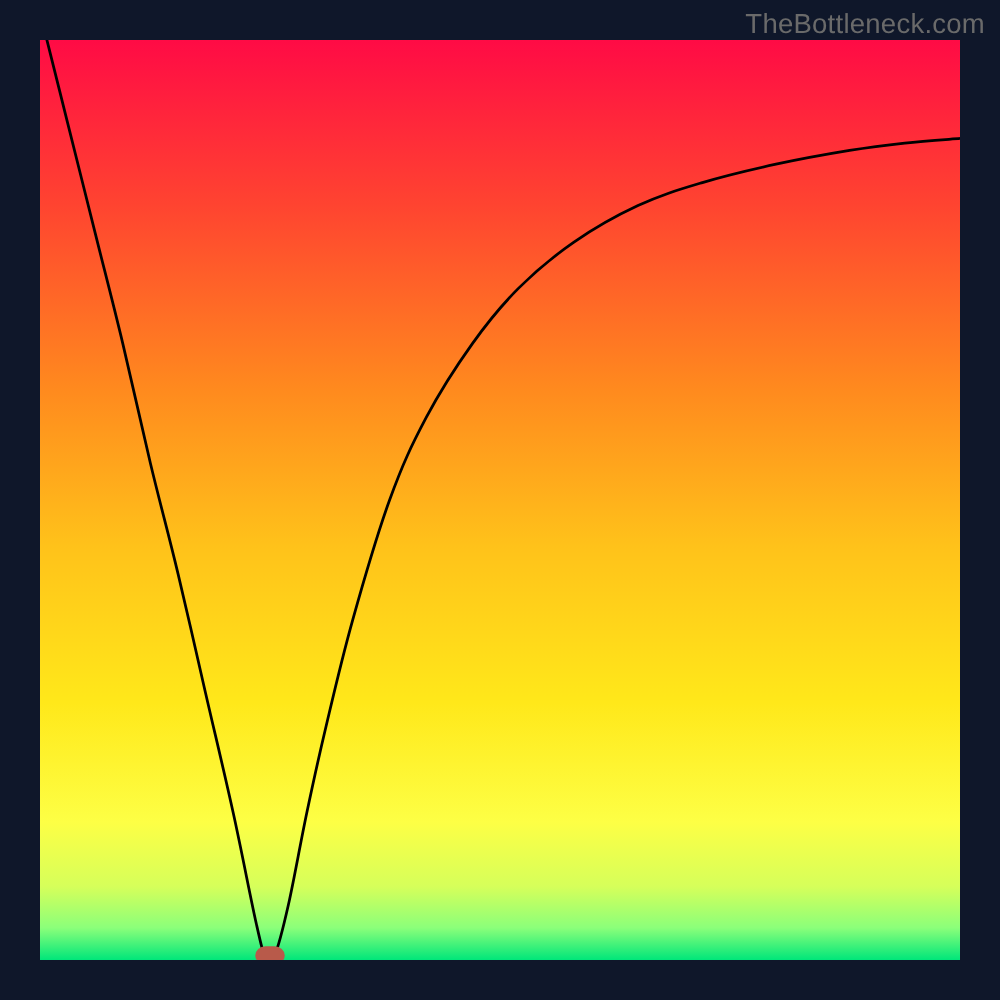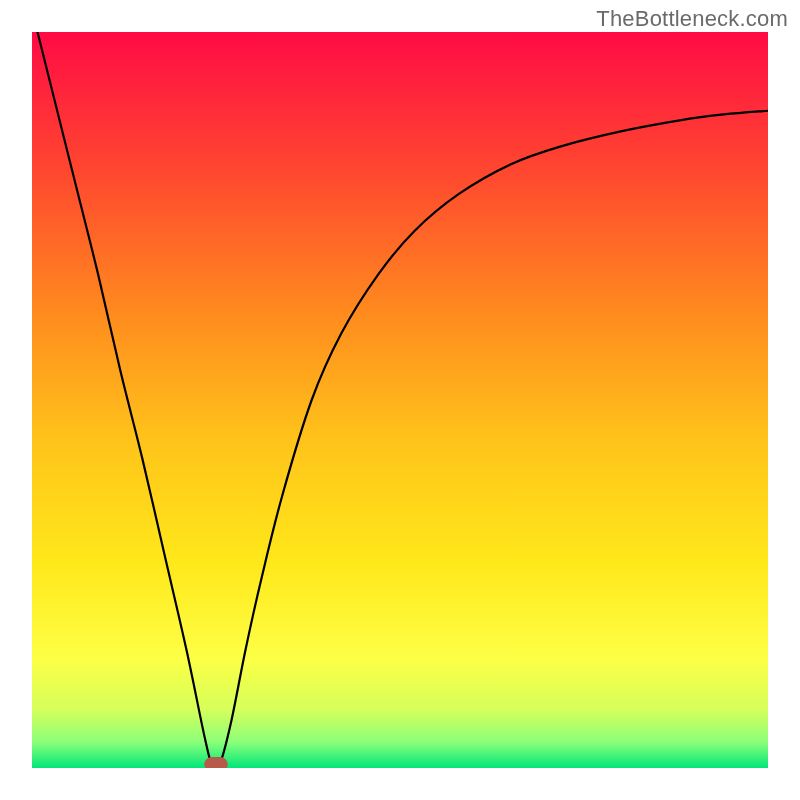--- a/index.html
+++ b/index.html
@@ -8,21 +8,21 @@
     width: 800px;
     height: 800px;
     background: #000;
     font-family: Arial, Helvetica, sans-serif;
     overflow: hidden;
   }
   .outer {
     position: relative;
     width: 800px;
     height: 800px;
-    background: #ffffff;
+    background: #0f172a;
   }
   .plot-area {
     position: absolute;
     left: 32px;
     top: 32px;
     width: 736px;
     height: 736px;
   }
   .watermark {
     position: absolute;

